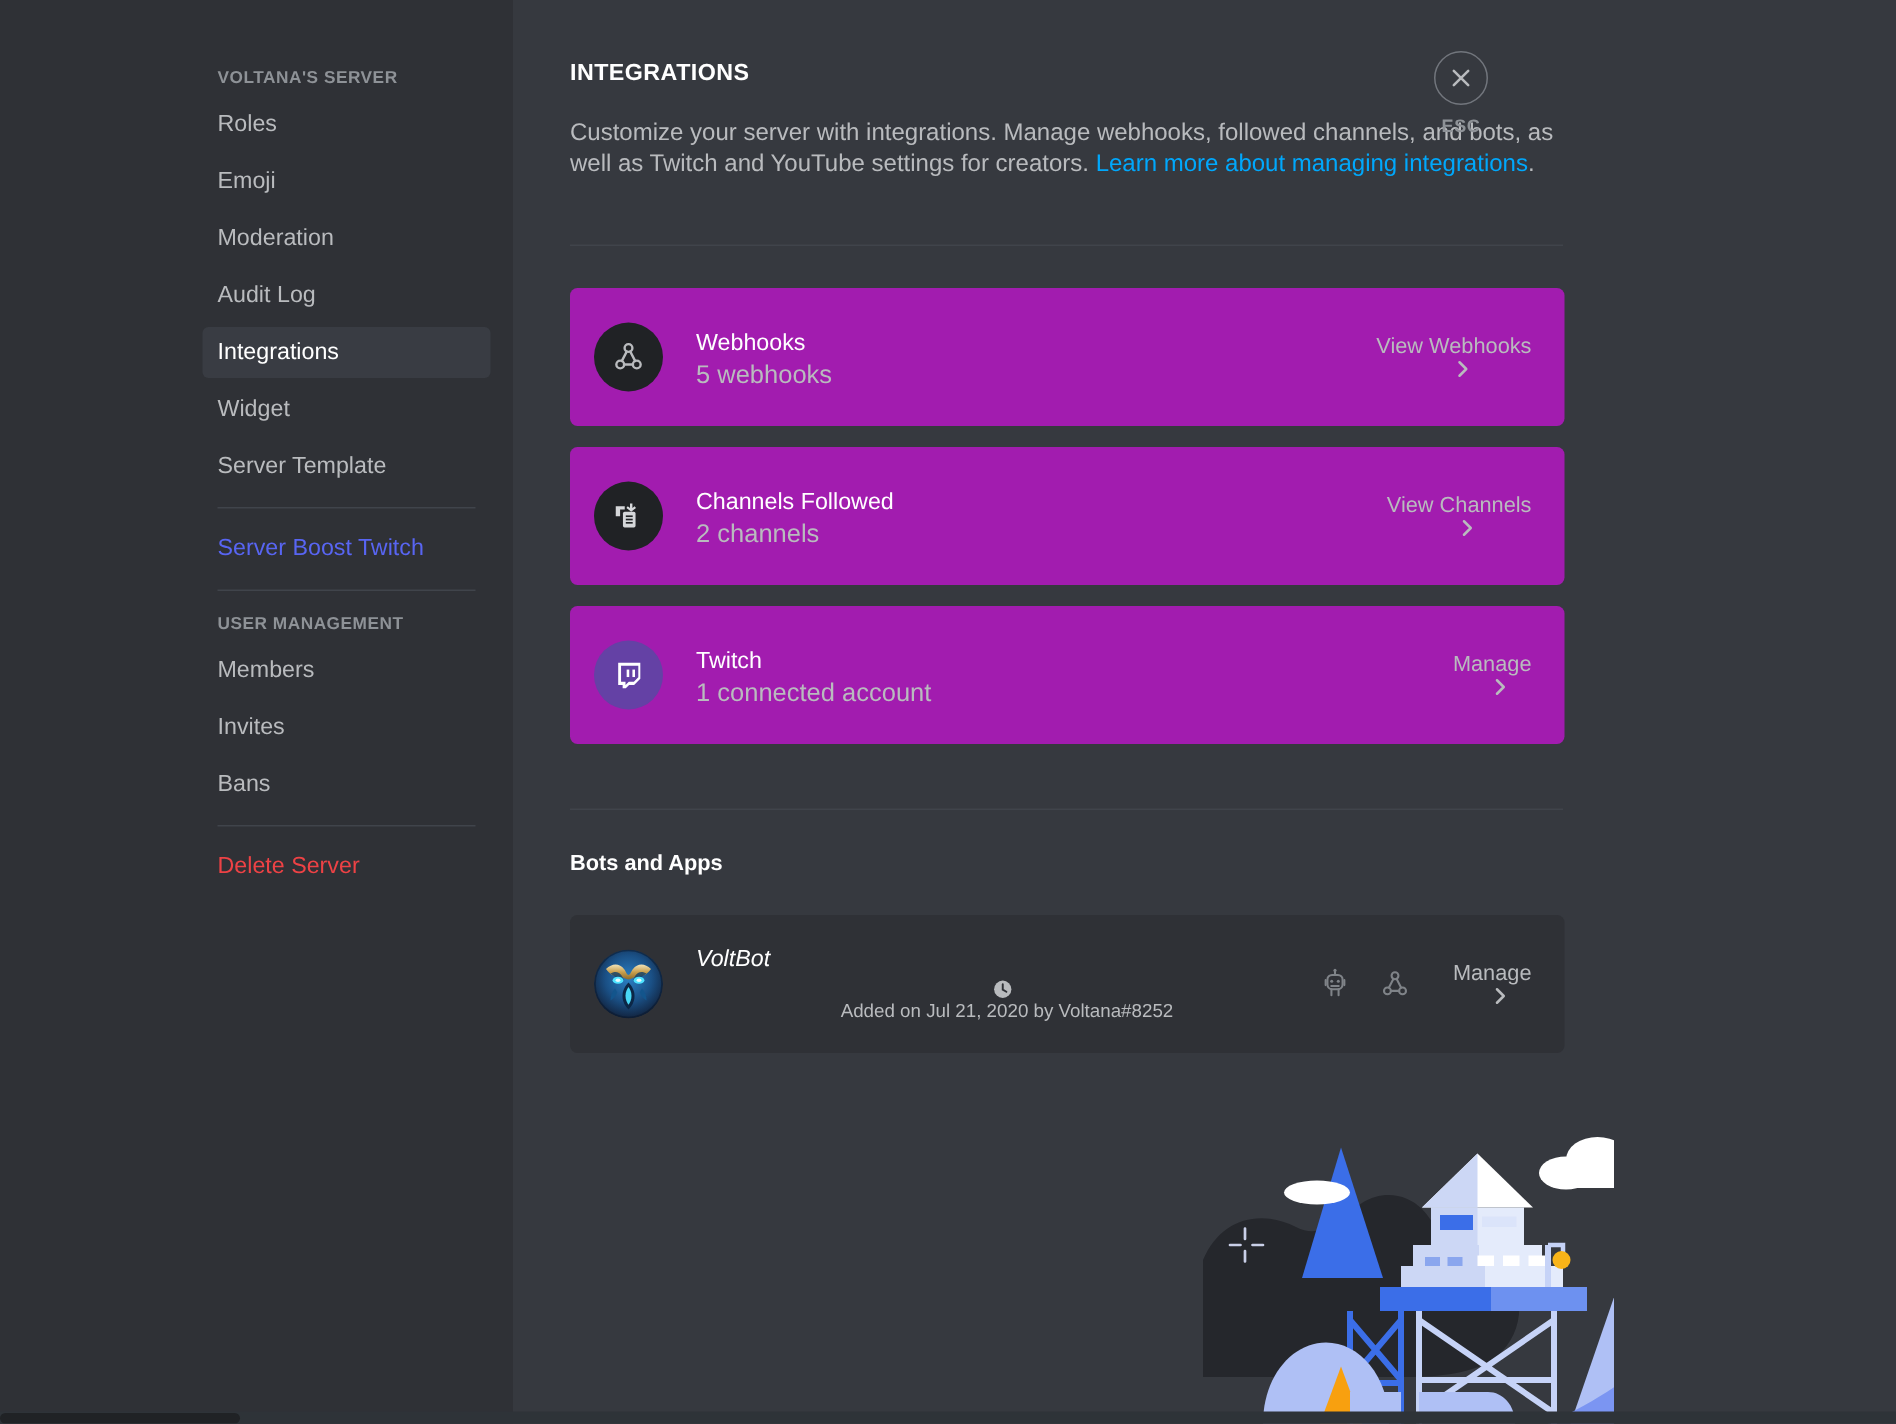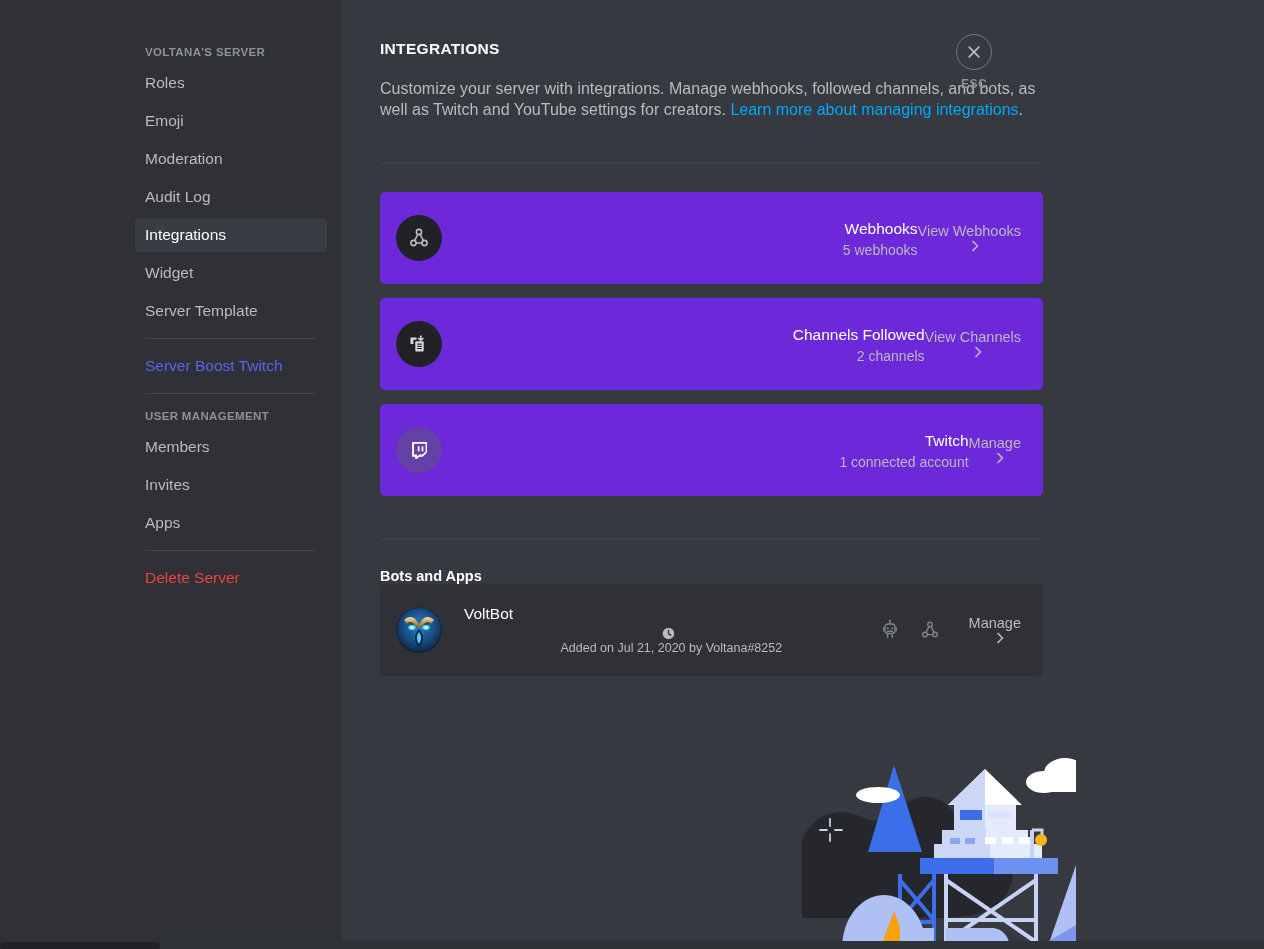--- a/index.html
+++ b/index.html
@@ -56,63 +56,64 @@
   }
   .page-desc a { color: #00a8fc; text-decoration: none; cursor: pointer; }
   .divider {
     height: 1px; background: #40444b;
     width: 662px; margin: 43px 0 28px 0;
   }
 
   
   .card {
     width: 663px; height: 92px;
-    background: #6d28d9; border-radius: 5px;
+    background: #a21caf; border-radius: 5px;
     display: flex; align-items: center;
     padding: 0 22px 0 16px;
     margin-bottom: 14px;
-    text-align: right;
   }
   .card-icon {
     width: 46px; height: 46px; border-radius: 50%;
     flex: 0 0 46px; display: flex;
     align-items: center; justify-content: center;
     margin-right: 22px;
   }
   .card-icon.dark { background: #202225; }
   .card-text { flex: 1; min-width: 0; }
   .card-title {
     font-size: 15.5px; color: #ffffff;
     margin-bottom: 3px; line-height: 20px;
   }
-  .card-sub { font-size: 14px; color: #b9bbbe; line-height: 16px; }
+  .card-sub { font-size: 17px; color: #b9bbbe; line-height: 16px; }
   .card-action {
     display: flex; align-items: center;
     font-size: 14.5px; color: #b9bbbe;
     cursor: pointer; white-space: nowrap; flex-direction: column;
   }
   .chev { margin-left: 12px; display: block; }
 
   
   .section-title {
     font-size: 14.5px; font-weight: bold; color: #ffffff;
+    margin-bottom: 26px;
   }
   .bot-card {
     width: 663px; height: 92px;
     background: #2f3136; border-radius: 5px;
     display: flex; align-items: center;
     padding: 0 22px 0 16px;
   }
   .bot-avatar {
     width: 46px; height: 46px; border-radius: 50%;
     flex: 0 0 46px; margin-right: 22px; overflow: hidden;
   }
   .bot-name {
     font-size: 15.5px; color: #ffffff; margin-bottom: 3px;
     line-height: 20px;
+    font-style: italic;
   }
   .bot-meta {
     font-size: 12.5px; color: #b9bbbe;
     display: flex; align-items: center; line-height: 16px; flex-direction: column;
   }
   .bot-meta .clock { margin-right: 5px; display: block; }
   .bot-icons { display: flex; align-items: center; gap: 18px; margin-right: 28px; }
   .bot-icons .bi { cursor: pointer; display: block; opacity: .85; }
 
   
@@ -168,21 +169,21 @@
       <div class="side-sep"></div>
 
       <div class="side-item link-blue">Server Boost Twitch</div>
 
       <div class="side-sep"></div>
 
       <div class="side-header">USER MANAGEMENT</div>
 
       <div class="side-item">Members</div>
       <div class="side-item">Invites</div>
-      <div class="side-item">Apps</div>
+      <div class="side-item">Bans</div>
 
       <div class="side-sep"></div>
 
       <div class="side-item danger">Delete Server</div>
     </div>
   </nav>
 
   <main class="main">
     <div class="content">
 

